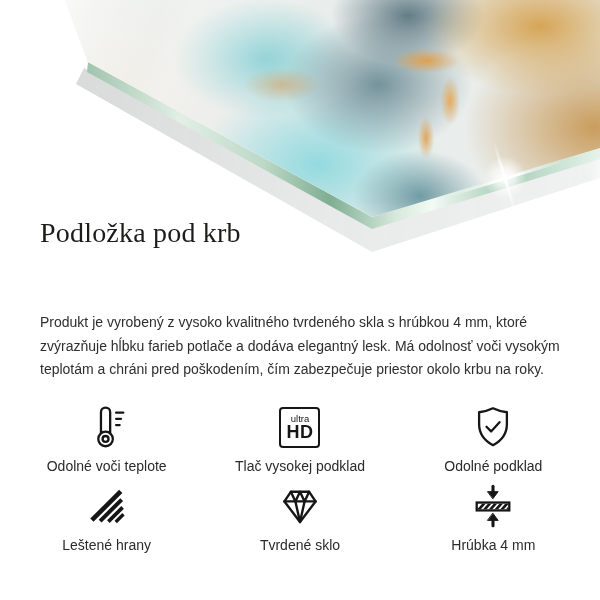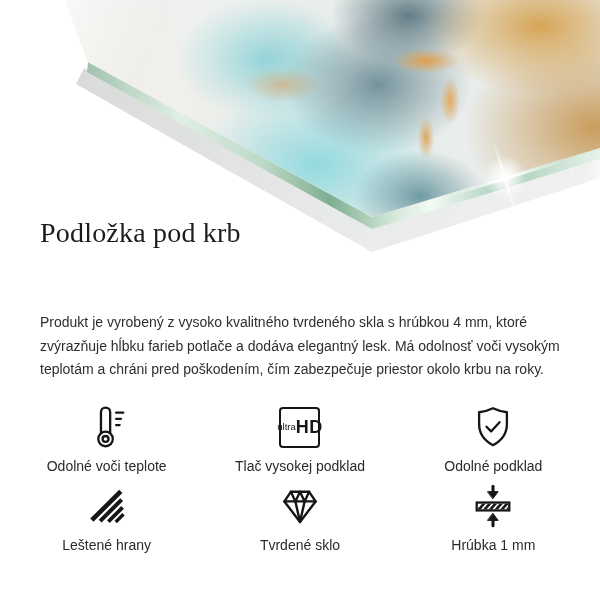--- a/index.html
+++ b/index.html
@@ -89,21 +89,21 @@
     display:grid; grid-template-columns:repeat(3,1fr); row-gap:10px;
   }
   .feature { display:flex; flex-direction:column; align-items:center; }
   .icon-wrap { height:46px; display:flex; align-items:center; justify-content:center; }
   .feature .label {
     margin-top:9px; font-size:14px; line-height:14px; color:#2a2a2a; text-align:center;
   }
   .icon-svg { stroke:#161616; fill:none; stroke-width:2.4; stroke-linecap:round; stroke-linejoin:round; }
   .uhd-box {
     width:41px; height:41px; border:2.6px solid #161616; border-radius:4px;
-    display:flex; align-items:center; justify-content:center; color:#161616;
+    display:flex; flex-direction:column; align-items:center; justify-content:center; color:#161616;
   }
   .uhd-top { font-size:9.5px; line-height:10px; font-weight:400; }
   .uhd-bottom { font-size:18px; line-height:16px; font-weight:700; letter-spacing:0.5px; }
 </style>
 </head>
 <body>
 
 <div class="hero">
   <div class="glass-shadow"></div>
   <div class="glass-side"></div>
@@ -202,16 +202,16 @@
             <rect x="8.2" y="21.6" width="31.6" height="5.8"></rect>
           </clipPath>
         <g fill="#161616" stroke="#161616" stroke-linecap="round">
           <path d="M24 3.5 V9.5" stroke-width="3.2"></path>
           <path d="M18.6 9 H29.4 L24 16.2 Z" stroke-width="1"></path>
           <path d="M24 44.5 V38.5" stroke-width="3.2"></path>
           <path d="M18.6 39 H29.4 L24 31.8 Z" stroke-width="1"></path>
         </g>
       </svg>
     </div>
-    <div class="label">Hrúbka 1 mm</div>
+    <div class="label">Hrúbka 4 mm</div>
   </div>
 
 </div>
 
 </body></html>

